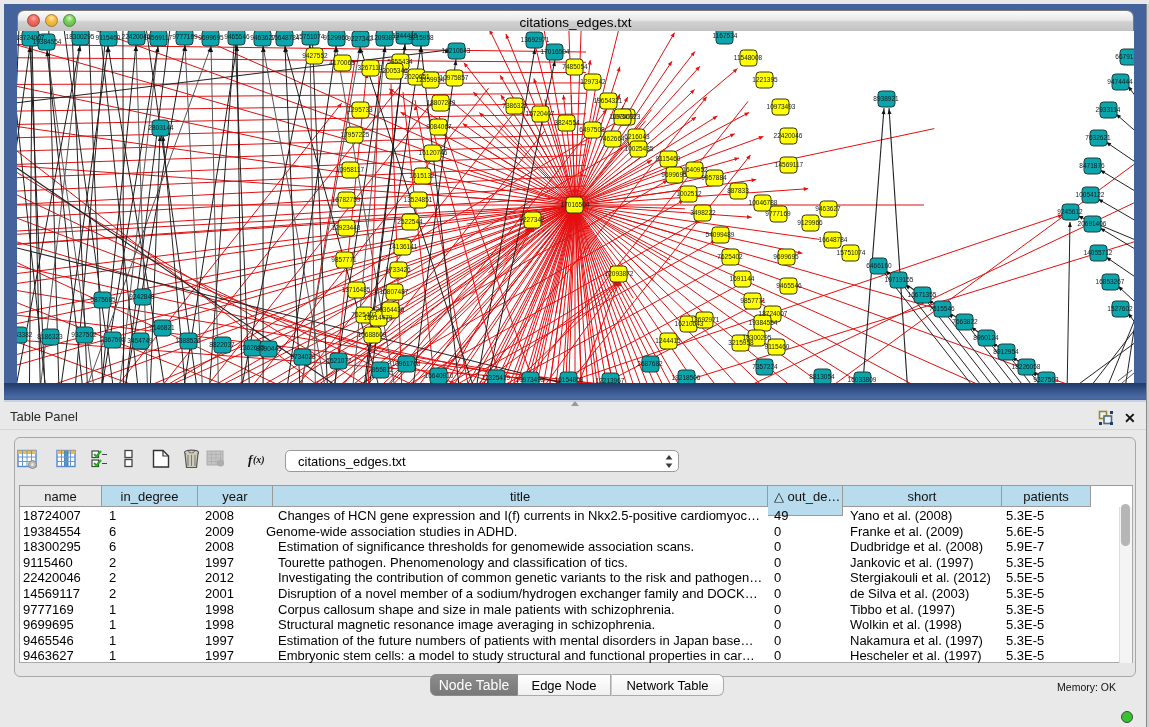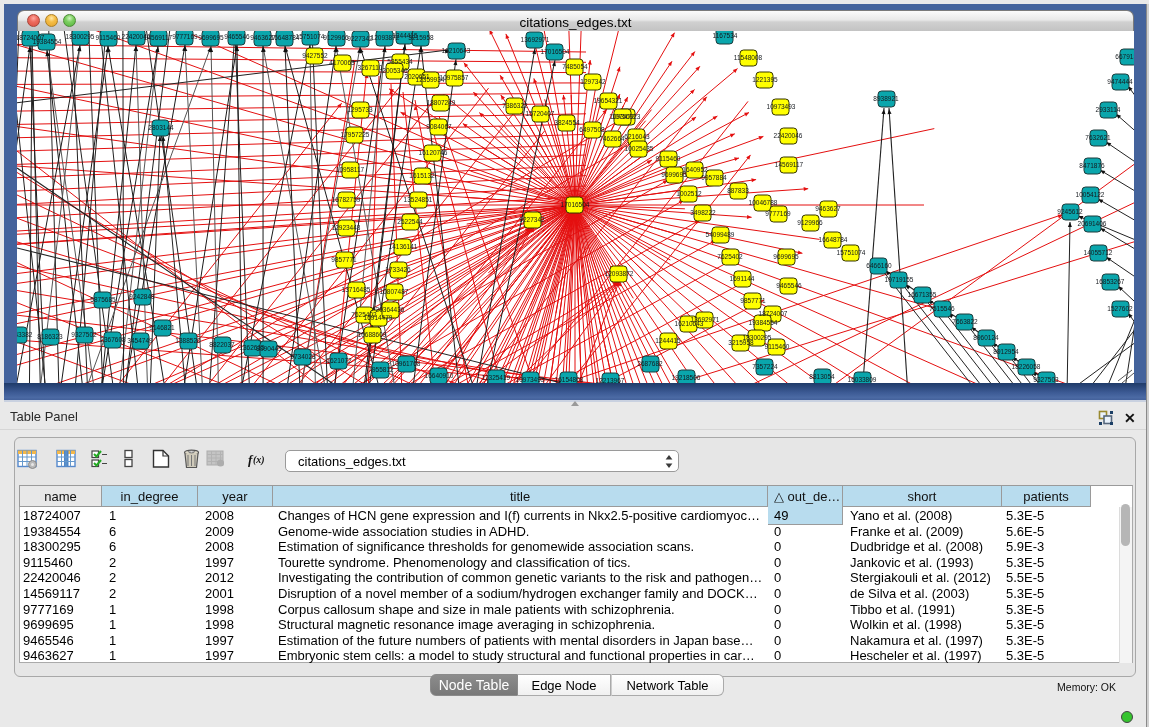--- a/index.html
+++ b/index.html
@@ -827,57 +827,57 @@
 <svg style="position:absolute;left:664px;top:454px" width="10" height="15" viewBox="0 0 10 15">
 <path d="M5 1 L8.4 5.5 H1.6 Z" fill="#3a3a3a"></path>
     <path d="M5 14 L8.4 9.5 H1.6 Z" fill="#3a3a3a"></path>
 </svg>
 
 <div style="position:absolute;left:19px;top:485px;width:1114px;height:178px;background:#fff;border:1px solid #aaa;border-top:1px solid #9a9a9a"></div>
 <div style="position:absolute;left:19px;top:485px;width:83px;height:22px;background:#e8e8e8;border:1px solid #9a9a9a;font-size:13px;color:#111;text-align:center;line-height:21px">name</div>
 <div style="position:absolute;left:102px;top:485px;width:96px;height:22px;background:#b8dcee;border:1px solid #9a9a9a;border-left:none;font-size:13px;color:#111;text-align:center;line-height:21px">in_degree</div>
 <div style="position:absolute;left:198px;top:485px;width:75px;height:22px;background:#b8dcee;border:1px solid #9a9a9a;border-left:none;font-size:13px;color:#111;text-align:center;line-height:21px">year</div>
 <div style="position:absolute;left:273px;top:485px;width:495px;height:22px;background:#b8dcee;border:1px solid #9a9a9a;border-left:none;font-size:13px;color:#111;text-align:center;line-height:21px">title</div>
-<div style="position:absolute;left:768px;top:485px;width:75px;height:40px;background:#b8dcee;border:1px solid #9a9a9a;border-left:none;font-size:13px;color:#111;text-align:left;line-height:21px;padding-left:6px">△ out_de…</div>
+<div style="position:absolute;left:768px;top:485px;width:75px;height:31px;background:#b8dcee;border:1px solid #9a9a9a;border-left:none;font-size:13px;color:#111;text-align:left;line-height:21px;padding-left:6px">△ out_de…</div>
 <div style="position:absolute;left:843px;top:485px;width:159px;height:22px;background:#b8dcee;border:1px solid #9a9a9a;border-left:none;font-size:13px;color:#111;text-align:center;line-height:21px">short</div>
 <div style="position:absolute;left:1002px;top:485px;width:89px;height:22px;background:#b8dcee;border:1px solid #9a9a9a;border-left:none;font-size:13px;color:#111;text-align:center;line-height:21px">patients</div>
 <div style="position:absolute;left:0;top:508.0px;width:1149px;height:15.6px;font-size:13px;color:#000">
 <span style="position:absolute;left:23px">18724007</span>
 <span style="position:absolute;left:109px">1</span>
 <span style="position:absolute;left:205px">2008</span>
 <span style="position:absolute;left:278px;width:486px;white-space:nowrap;overflow:hidden">Changes of HCN gene expression and I(f) currents in Nkx2.5-positive cardiomyoc…</span>
 <span style="position:absolute;left:774px">49</span>
 <span style="position:absolute;left:850px">Yano et al. (2008)</span>
 <span style="position:absolute;left:1006px">5.3E-5</span>
 </div>
 <div style="position:absolute;left:0;top:523.6px;width:1149px;height:15.6px;font-size:13px;color:#000">
 <span style="position:absolute;left:23px">19384554</span>
 <span style="position:absolute;left:109px">6</span>
 <span style="position:absolute;left:205px">2009</span>
-<span style="position:absolute;left:278px;width:486px;white-space:nowrap;overflow:hidden">Genome-wide association studies in ADHD.</span>
+<span style="position:absolute;left:266px;width:486px;white-space:nowrap;overflow:hidden">Genome-wide association studies in ADHD.</span>
 <span style="position:absolute;left:774px">0</span>
 <span style="position:absolute;left:850px">Franke et al. (2009)</span>
 <span style="position:absolute;left:1006px">5.6E-5</span>
 </div>
 <div style="position:absolute;left:0;top:539.2px;width:1149px;height:15.6px;font-size:13px;color:#000">
 <span style="position:absolute;left:23px">18300295</span>
 <span style="position:absolute;left:109px">6</span>
 <span style="position:absolute;left:205px">2008</span>
 <span style="position:absolute;left:278px;width:486px;white-space:nowrap;overflow:hidden">Estimation of significance thresholds for genomewide association scans.</span>
 <span style="position:absolute;left:774px">0</span>
 <span style="position:absolute;left:850px">Dudbridge et al. (2008)</span>
-<span style="position:absolute;left:1006px">5.9E-3</span>
+<span style="position:absolute;left:1006px">5.9E-7</span>
 </div>
 <div style="position:absolute;left:0;top:554.8px;width:1149px;height:15.6px;font-size:13px;color:#000">
 <span style="position:absolute;left:23px">9115460</span>
 <span style="position:absolute;left:109px">2</span>
 <span style="position:absolute;left:205px">1997</span>
-<span style="position:absolute;left:278px;width:486px;white-space:nowrap;overflow:hidden">Tourette syndrome. Phenomenology and classification of tics.</span>
+<span style="position:absolute;left:278px;width:486px;white-space:nowrap;overflow:hidden">Tourette pathogen. Phenomenology and classification of tics.</span>
 <span style="position:absolute;left:774px">0</span>
-<span style="position:absolute;left:850px">Jankovic et al. (1993)</span>
+<span style="position:absolute;left:850px">Jankovic et al. (1997)</span>
 <span style="position:absolute;left:1006px">5.3E-5</span>
 </div>
 <div style="position:absolute;left:0;top:570.4px;width:1149px;height:15.6px;font-size:13px;color:#000">
 <span style="position:absolute;left:23px">22420046</span>
 <span style="position:absolute;left:109px">2</span>
 <span style="position:absolute;left:205px">2012</span>
 <span style="position:absolute;left:278px;width:486px;white-space:nowrap;overflow:hidden">Investigating the contribution of common genetic variants to the risk and pathogen…</span>
 <span style="position:absolute;left:774px">0</span>
 <span style="position:absolute;left:850px">Stergiakouli et al. (2012)</span>
 <span style="position:absolute;left:1006px">5.5E-5</span>
@@ -890,21 +890,21 @@
 <span style="position:absolute;left:774px">0</span>
 <span style="position:absolute;left:850px">de Silva et al. (2003)</span>
 <span style="position:absolute;left:1006px">5.3E-5</span>
 </div>
 <div style="position:absolute;left:0;top:601.6px;width:1149px;height:15.6px;font-size:13px;color:#000">
 <span style="position:absolute;left:23px">9777169</span>
 <span style="position:absolute;left:109px">1</span>
 <span style="position:absolute;left:205px">1998</span>
 <span style="position:absolute;left:278px;width:486px;white-space:nowrap;overflow:hidden">Corpus callosum shape and size in male patients with schizophrenia.</span>
 <span style="position:absolute;left:774px">0</span>
-<span style="position:absolute;left:850px">Tibbo et al. (1991)</span>
+<span style="position:absolute;left:850px">Tibbo et al. (1997)</span>
 <span style="position:absolute;left:1006px">5.3E-5</span>
 </div>
 <div style="position:absolute;left:0;top:617.2px;width:1149px;height:15.6px;font-size:13px;color:#000">
 <span style="position:absolute;left:23px">9699695</span>
 <span style="position:absolute;left:109px">1</span>
 <span style="position:absolute;left:205px">1998</span>
 <span style="position:absolute;left:278px;width:486px;white-space:nowrap;overflow:hidden">Structural magnetic resonance image averaging in schizophrenia.</span>
 <span style="position:absolute;left:774px">0</span>
 <span style="position:absolute;left:850px">Wolkin et al. (1998)</span>
 <span style="position:absolute;left:1006px">5.3E-5</span>

